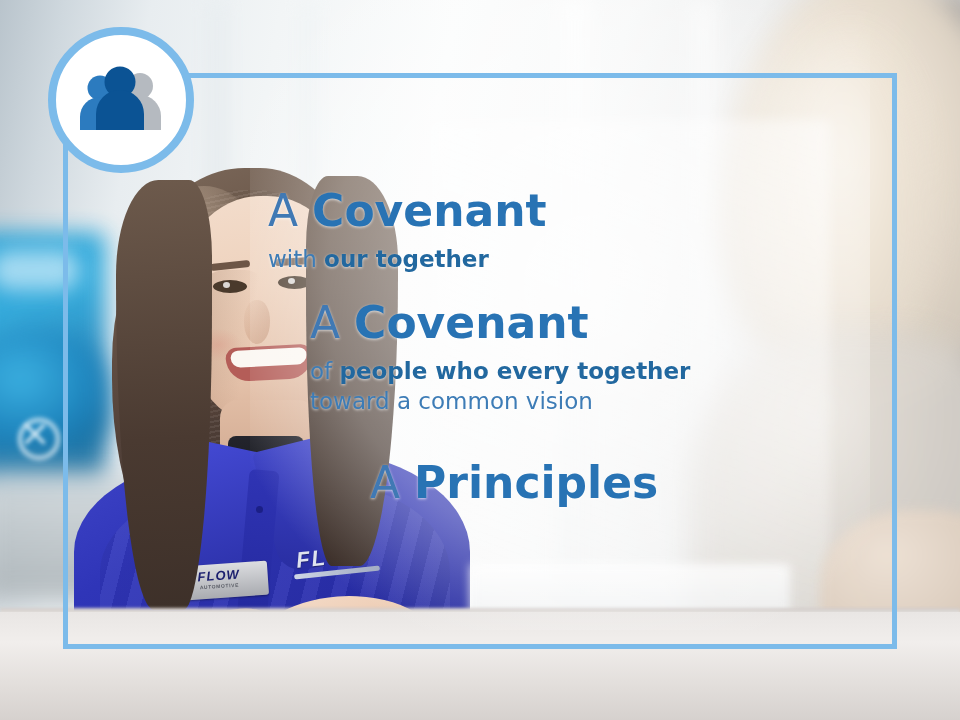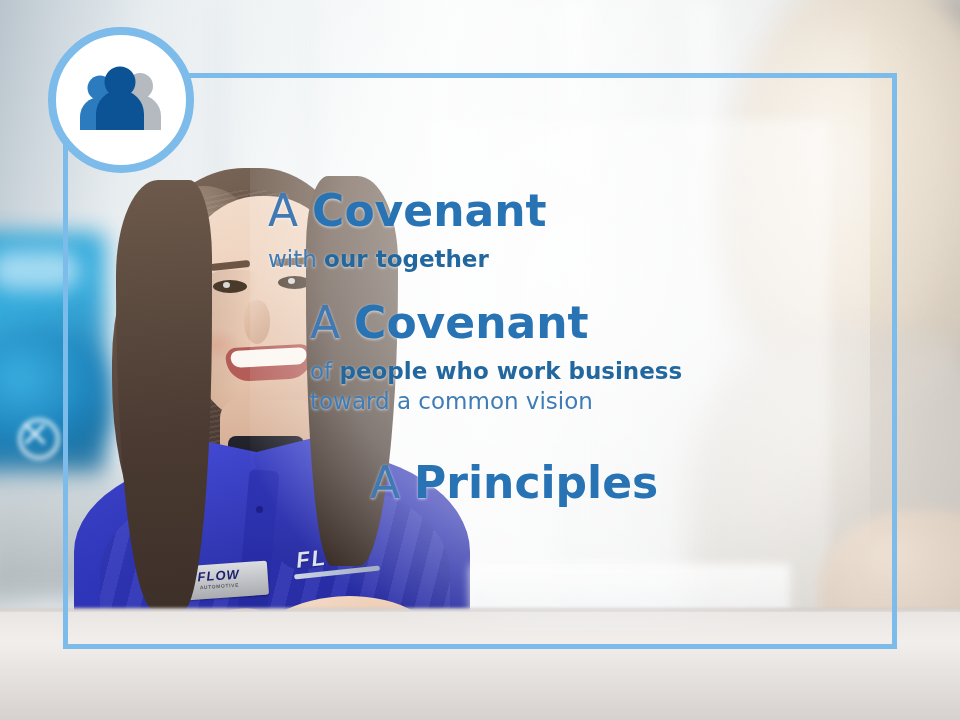--- a/index.html
+++ b/index.html
@@ -374,20 +374,20 @@
   </div>
 
 
   <div class="principle" id="p1">
     <div class="p-head">A <b>Covenant</b></div>
     <div class="p-body">with <b>our together</b></div>
   </div>
 
   <div class="principle" id="p2">
     <div class="p-head">A <b>Covenant</b></div>
-    <div class="p-body">of <b>people who work business</b><br>toward a common vision</div>
+    <div class="p-body">of <b>people who every together</b><br>toward a common vision</div>
   </div>
 
   <div class="principle" id="p3">
     <div class="p-head">A <b>Principles</b></div>
   </div>
 
 </div>
 
 </body></html>

